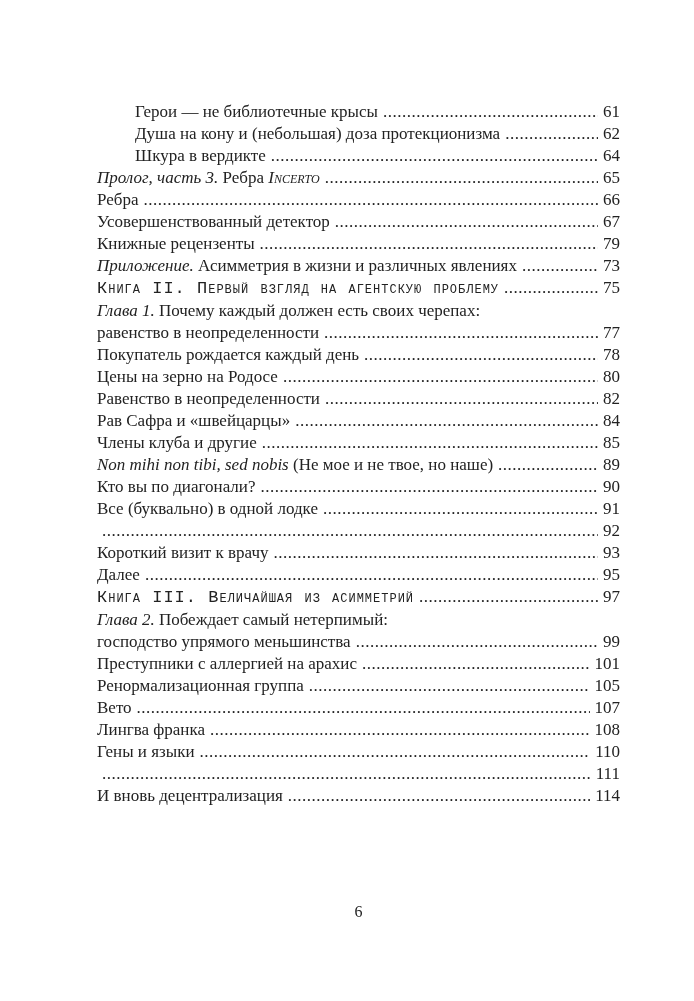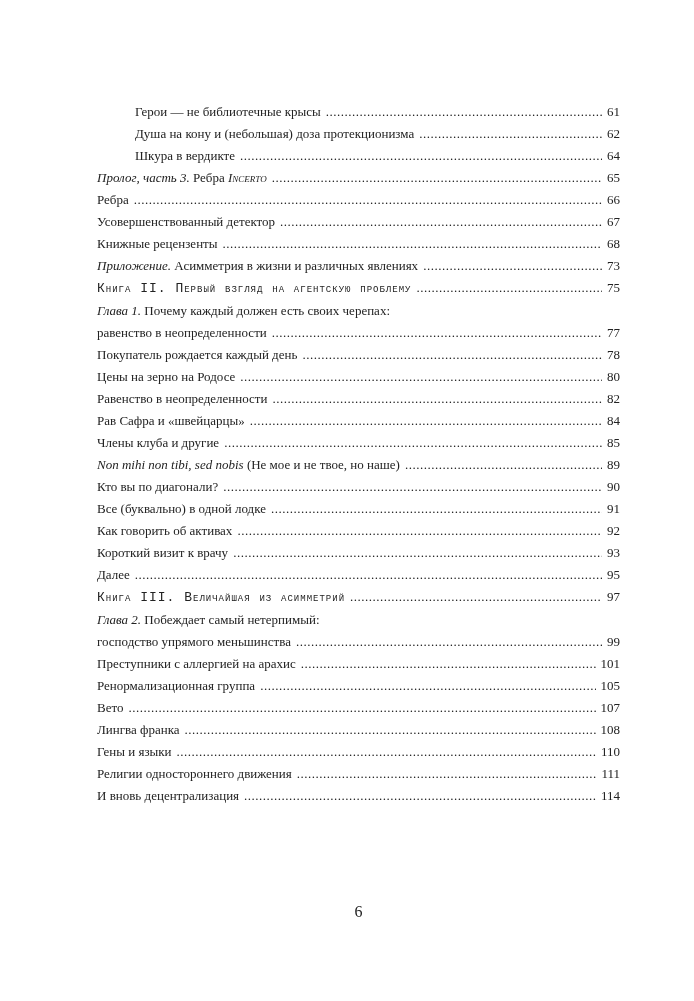--- a/index.html
+++ b/index.html
@@ -23,21 +23,21 @@
   }
   .toc-group {
     margin-top: 0;
   }
   .toc-group:first-child {
     margin-top: 0;
   }
   .toc-line {
     display: flex;
     align-items: baseline;
-    font-size: 13px;
+    font-size: 17px;
     line-height: 22px;
     white-space: nowrap;
   }
   .toc-group.indented .toc-line {
     padding-left: 38px;
   }
   .toc-title {
     flex: 0 0 auto;
   }
   .seg-plain { font-style: normal; }
@@ -111,21 +111,21 @@
           <span class="toc-page">66</span>
         </div>
         <div class="toc-line">
           <span class="toc-title"><span class="seg-plain">Усовершенствованный детектор</span></span>
           <span class="toc-dots"></span>
           <span class="toc-page">67</span>
         </div>
         <div class="toc-line">
           <span class="toc-title"><span class="seg-plain">Книжные рецензенты</span></span>
           <span class="toc-dots"></span>
-          <span class="toc-page">68</span>
+          <span class="toc-page">79</span>
         </div>
       </div>
       <div class="toc-group">
         <div class="toc-line">
           <span class="toc-title"><span class="seg-i">Приложение.</span><span class="seg-plain"> Асимметрия в жизни и различных явлениях</span></span>
           <span class="toc-dots"></span>
           <span class="toc-page">73</span>
         </div>
       </div>
       <div class="toc-group">
@@ -176,21 +176,20 @@
           <span class="toc-title"><span class="seg-plain">Кто вы по диагонали?</span></span>
           <span class="toc-dots"></span>
           <span class="toc-page">90</span>
         </div>
         <div class="toc-line">
           <span class="toc-title"><span class="seg-plain">Все (буквально) в одной лодке</span></span>
           <span class="toc-dots"></span>
           <span class="toc-page">91</span>
         </div>
         <div class="toc-line">
-          <span class="toc-title"><span class="seg-plain">Как говорить об активах</span></span>
           <span class="toc-dots"></span>
           <span class="toc-page">92</span>
         </div>
         <div class="toc-line">
           <span class="toc-title"><span class="seg-plain">Короткий визит к врачу</span></span>
           <span class="toc-dots"></span>
           <span class="toc-page">93</span>
         </div>
         <div class="toc-line">
           <span class="toc-title"><span class="seg-plain">Далее</span></span>
@@ -231,21 +230,20 @@
           <span class="toc-title"><span class="seg-plain">Лингва франка</span></span>
           <span class="toc-dots"></span>
           <span class="toc-page">108</span>
         </div>
         <div class="toc-line">
           <span class="toc-title"><span class="seg-plain">Гены и языки</span></span>
           <span class="toc-dots"></span>
           <span class="toc-page">110</span>
         </div>
         <div class="toc-line">
-          <span class="toc-title"><span class="seg-plain">Религии одностороннего движения</span></span>
           <span class="toc-dots"></span>
           <span class="toc-page">111</span>
         </div>
         <div class="toc-line">
           <span class="toc-title"><span class="seg-plain">И вновь децентрализация</span></span>
           <span class="toc-dots"></span>
           <span class="toc-page">114</span>
         </div>
       </div>
     </div>

